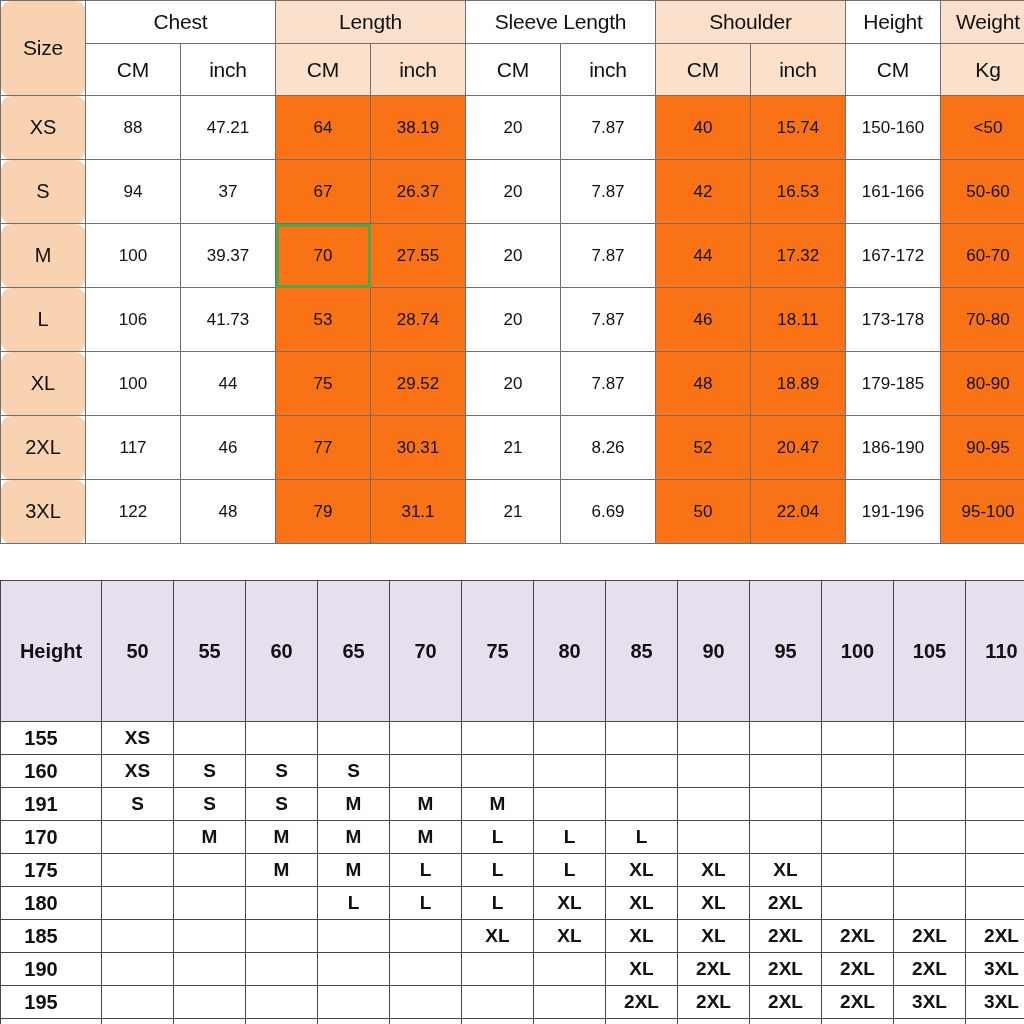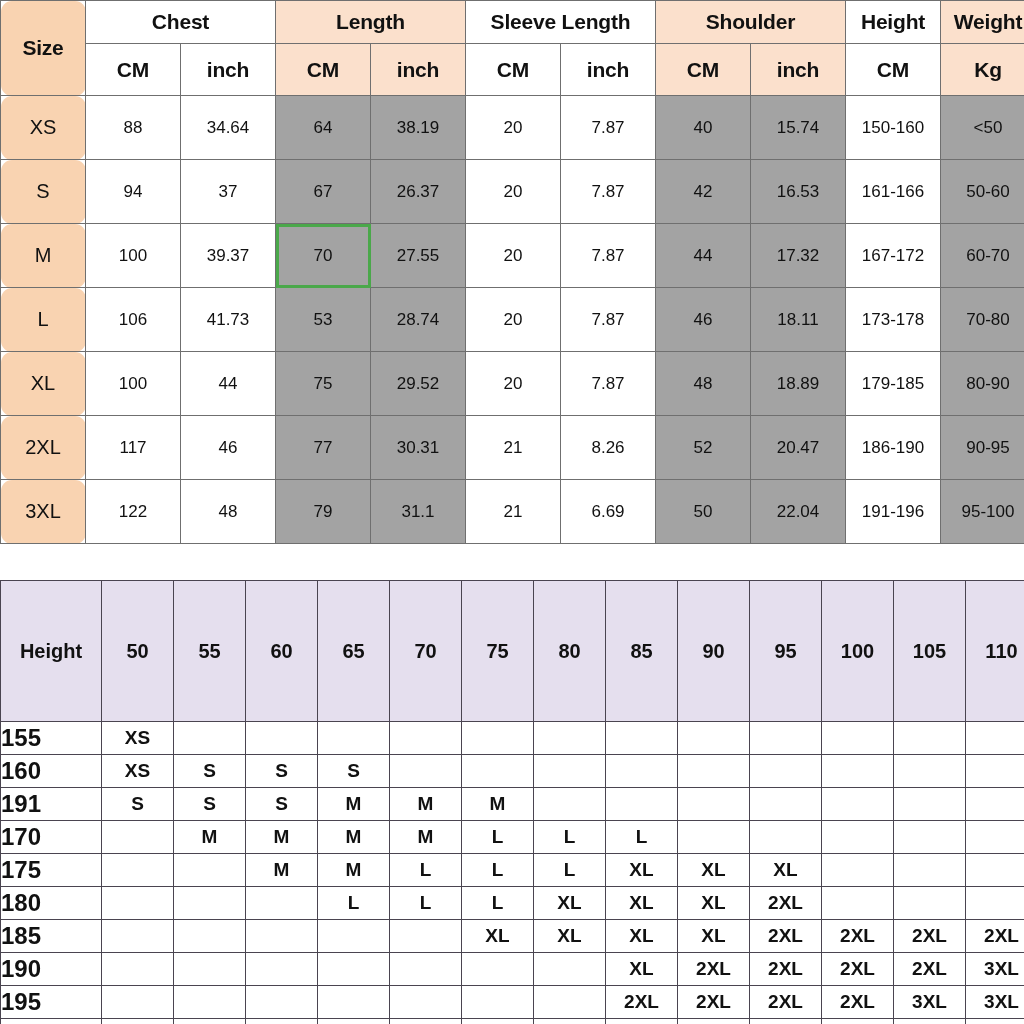--- a/index.html
+++ b/index.html
@@ -23,38 +23,38 @@
     margin: 0;
   }
   #size-chart-table td, #size-chart-table th {
     border: 1px solid #6f6f6f;
     text-align: center;
     vertical-align: middle;
     padding: 0;
     font-weight: normal;
   }
   #size-chart-table thead th {
-    font-weight: bold;
+    font-weight: normal;
     font-size: 21px;
     letter-spacing: -0.2px;
   }
   .t1-grouphead { height: 42px; }
   .t1-unithead  { height: 51px; }
   #size-chart-table tbody td {
     height: 63px;
     font-size: 17px;
   }
   #size-chart-table tbody td.sizecell {
     font-size: 20px;
   }
 
   
   .c-size   { background: #f9d3b1; }
   .c-plain  { background: #ffffff; }
-  .c-shade  { background: #a3a3a3; }
+  .c-shade  { background: #f97316; }
   .c-headsh { background: #fbe0cc; margin-top: 36px; }
 
   td.hl-green {
     outline: 3px solid #4aa84a;
     outline-offset: -3px;
   }
 
   
   .w-size   { width: 84px; border-radius: 11px; }
   .w-cm     { width: 97px; }
@@ -82,23 +82,23 @@
   #fit-matrix-table thead th {
     height: 140px;
     background: #e5dfee;
     font-size: 20px;
   }
   #fit-matrix-table tbody td {
     height: 32px;
     background: #ffffff;
   }
   #fit-matrix-table tbody td.rowhead {
-    text-align: left;
+    text-align: center;
     padding-right: 20px;
-    font-size: 24px;
+    font-size: 20px;
     background: #ffffff;
   }
   .m-head { width: 100px; }
   .m-col  { width: 71px; }
 
   
   .f-xs  { background: #d4d4d4; }
   .f-s   { background: #eeecdf; }
   .f-m   { background: #d9d3bb; }
   .f-l   { background: #c3d7ee; }
@@ -131,21 +131,21 @@
       <th class="t1-unithead w-cm c-headsh">CM</th>
       <th class="t1-unithead w-inch c-headsh">inch</th>
       <th class="t1-unithead w-hgt c-plain">CM</th>
       <th class="t1-unithead w-wgt c-headsh">Kg</th>
     </tr>
   </thead>
   <tbody id="size-chart-body">
       <tr>
         <td class="sizecell c-size w-size">XS</td>
         <td class="c-plain w-cm">88</td>
-        <td class="c-plain w-inch">34.64</td>
+        <td class="c-plain w-inch">47.21</td>
         <td class="c-shade w-cm">64</td>
         <td class="c-shade w-inch">38.19</td>
         <td class="c-plain w-cm">20</td>
         <td class="c-plain w-inch">7.87</td>
         <td class="c-shade w-cm">40</td>
         <td class="c-shade w-inch">15.74</td>
         <td class="c-plain w-hgt">150-160</td>
         <td class="c-shade w-wgt">&lt;50</td>
       </tr>
       <tr>

